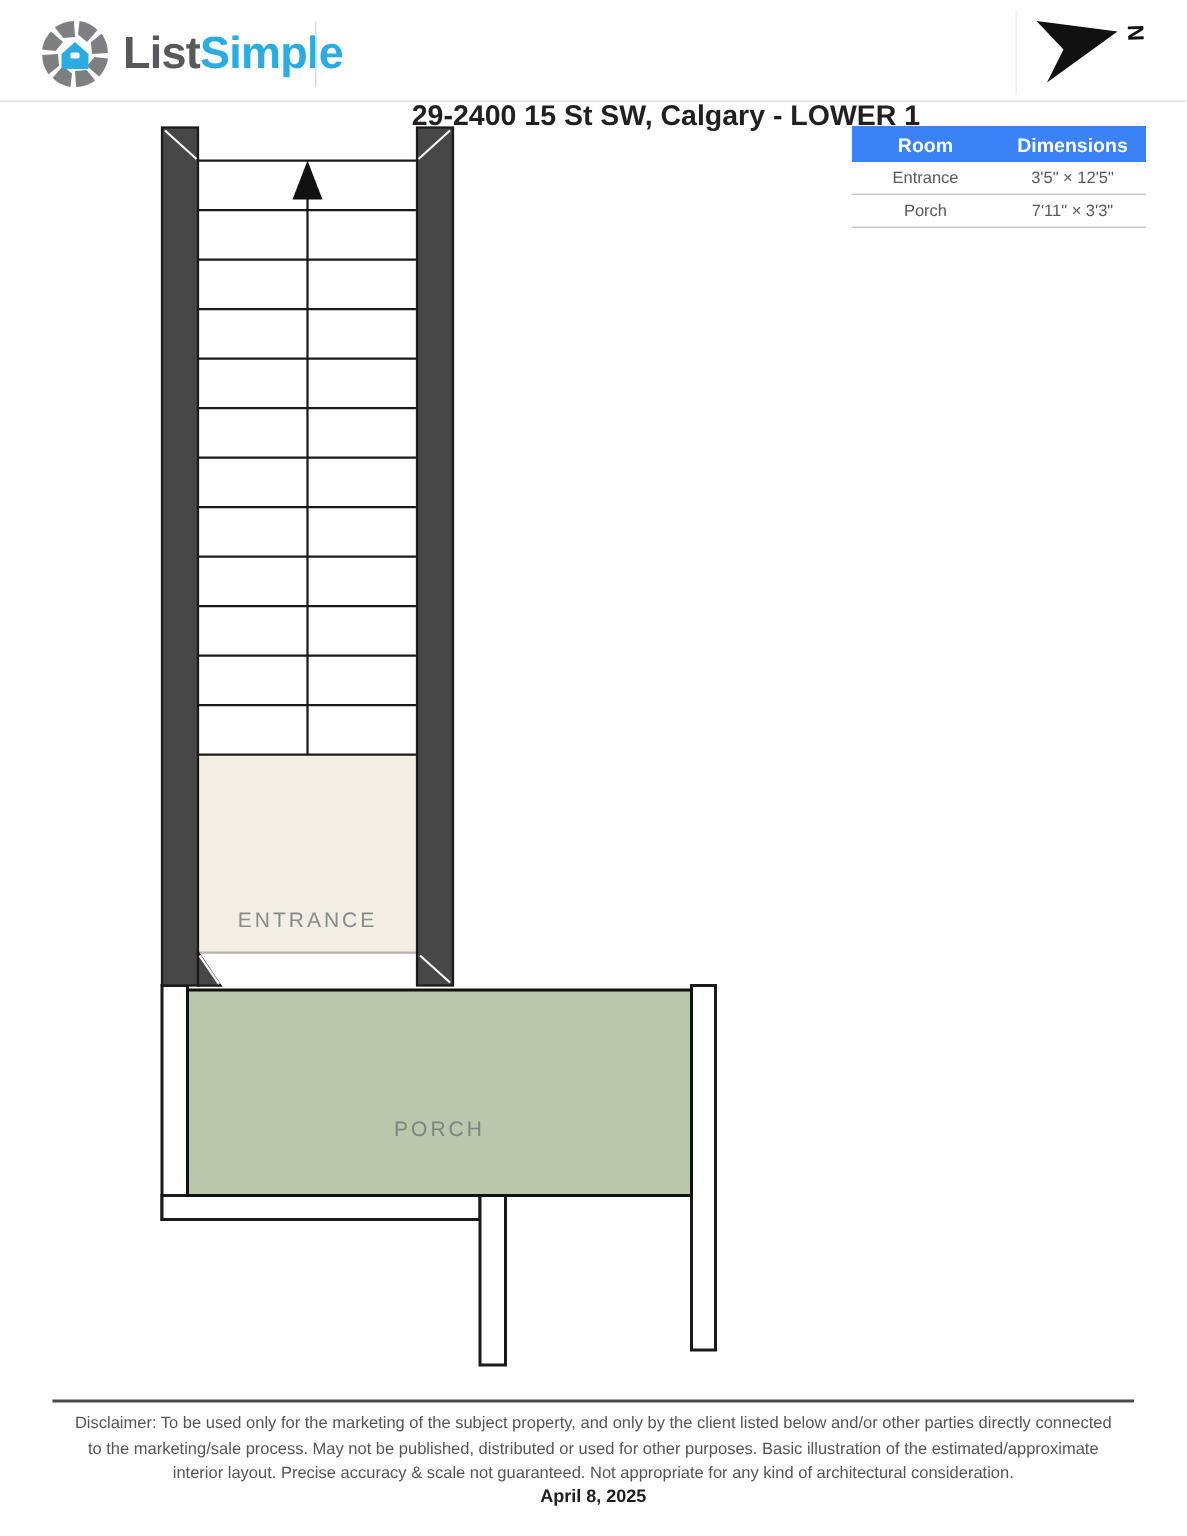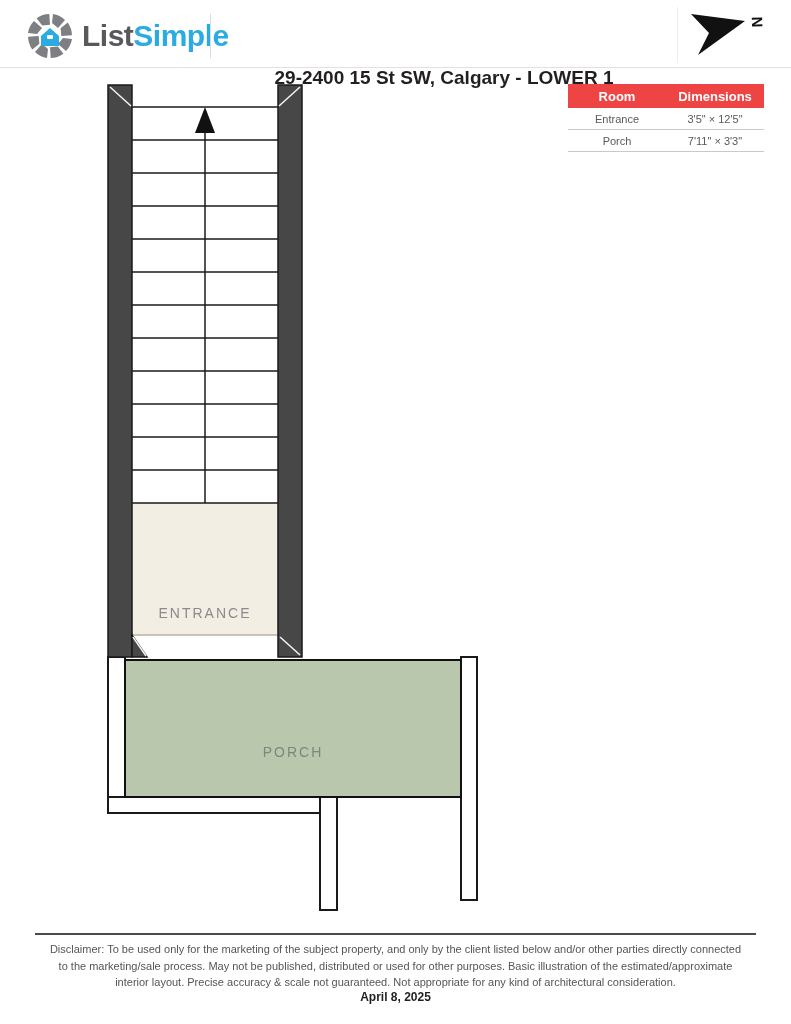--- a/index.html
+++ b/index.html
@@ -11,21 +11,21 @@
   .logo-text .p1{color:#58595b;}
   .logo-text .p2{color:#2aabe2;}
   .header-divider{position:absolute;left:210px;top:14px;width:1px;height:44px;background:#dcdcdc;}
   .title{position:absolute;left:218px;top:0;width:452px;height:66px;display:flex;
          align-items:center;justify-content:center;font-size:19px;font-weight:700;color:#231f20;margin-top:45px;}
   .compass{position:absolute;left:677px;top:7px;width:90px;height:56px;border-left:1px solid #eeeeee;}
   .header-rule{position:absolute;left:0;top:67px;width:791px;height:1px;background:#e1e1e1;}
   
   .room-table{position:absolute;left:568px;top:84px;width:196px;border-collapse:collapse;
               font-size:11px;color:#58595b;}
-  .room-table th{background:#ef4444;color:#ffffff;font-size:13px;font-weight:600;
+  .room-table th{background:#3b82f6;color:#ffffff;font-size:13px;font-weight:600;
                  height:24px;padding:0;text-align:center;}
   .room-table td{height:21px;text-align:center;border-bottom:1px solid #c9c9c9;padding:0;}
   
   .plan-svg{position:absolute;left:0;top:0;width:791px;height:1024px;}
   .room-label{position:absolute;text-align:center;font-size:14px;letter-spacing:2px;}
   .lbl-entrance{left:125px;top:605px;width:160px;color:#8b8b8b;}
   .lbl-porch{left:213px;top:744px;width:160px;color:#7d877b;}
   
   .footer-rule{position:absolute;left:35px;top:933px;width:721px;height:2px;background:#4a4a4a;}
   .disclaimer{position:absolute;left:45px;top:941px;width:701px;text-align:center;

